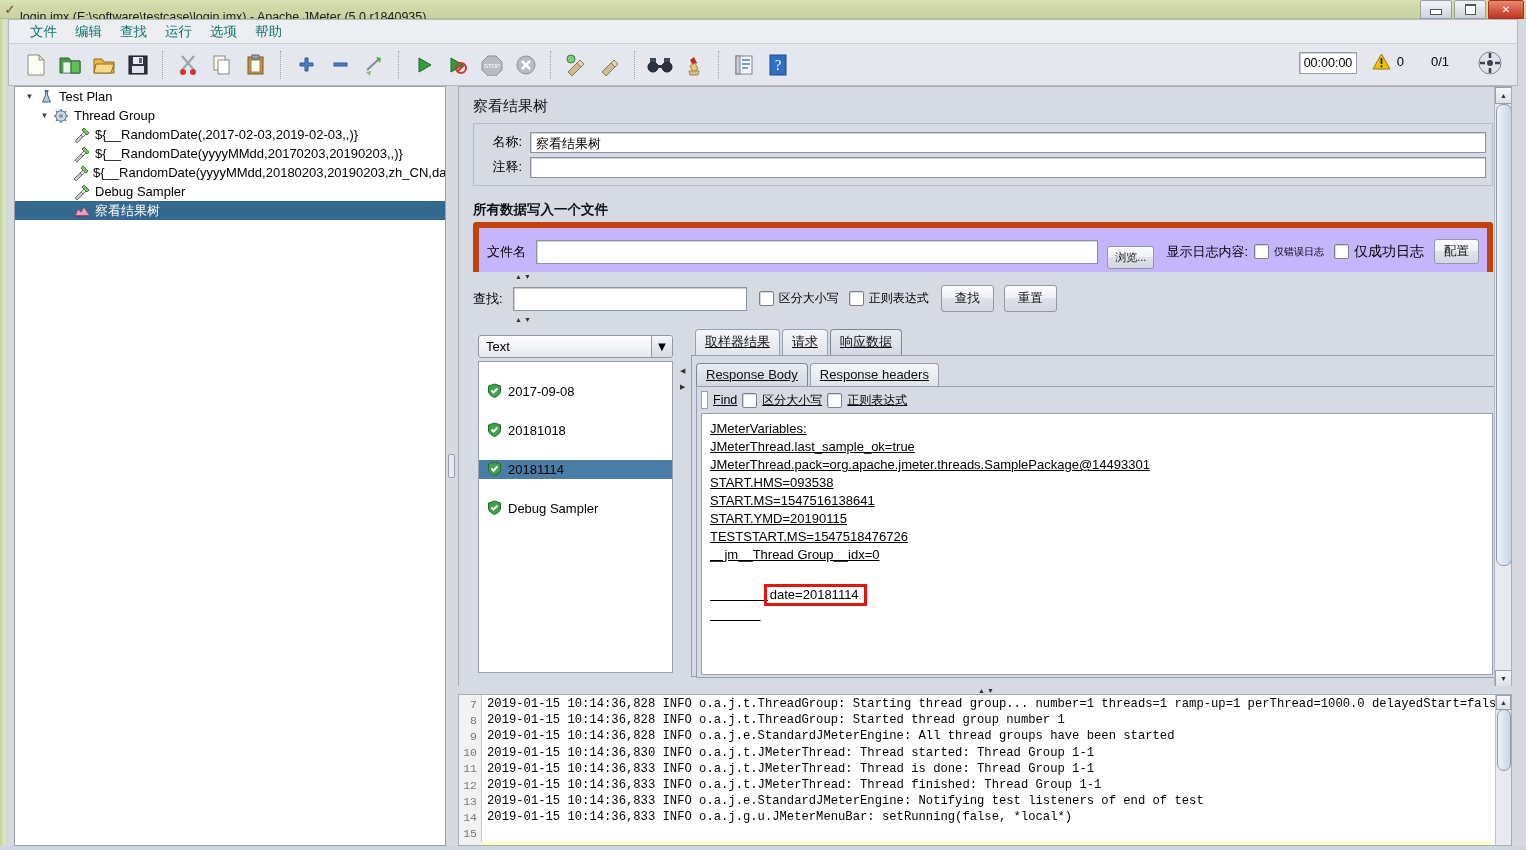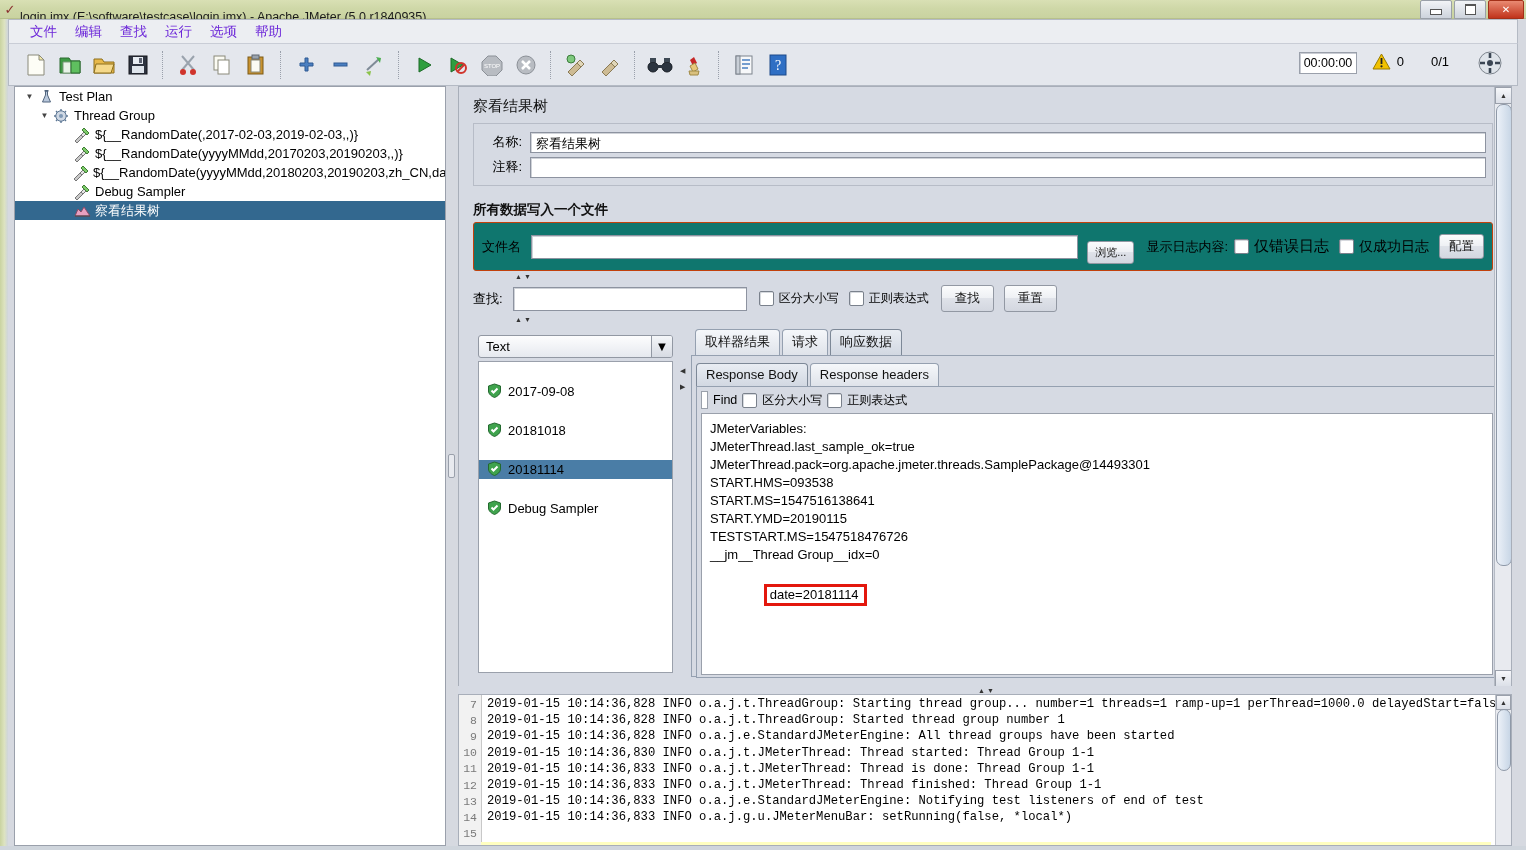--- a/index.html
+++ b/index.html
@@ -31,21 +31,21 @@
   .winglyph{display:inline-block;}
   .g-min{width:10px;height:4px;border:1px solid #555;background:#fff;margin-top:5px;}
   .g-max{width:9px;height:8px;border:1px solid #555;border-top-width:2px;background:#fff;}
 
   
   .menubar{
     position:absolute;left:8px;top:19px;width:1510px;height:24px;
     background:#eceef2;border:1px solid #b4bac4;border-bottom:none;
     display:flex;align-items:center;padding-left:12px;box-sizing:border-box;
   }
-  .menuitem{padding:2px 9px;font-size:13.5px;color:#6d28d9;cursor:default;}
+  .menuitem{padding:2px 9px;font-size:13.5px;color:#0f766e;cursor:default;}
 
   
   .toolbar{
     position:absolute;left:8px;top:43px;width:1510px;height:43px;
     background:#e4e7ed;border:1px solid #b4bac4;border-top:1px solid #c9cdd6;
     box-sizing:border-box;display:flex;align-items:center;padding-left:10px;
   }
   .tb-grp{display:flex;align-items:center;}
   .tb-sep{width:1px;height:28px;margin:0 7px;border-left:1px dotted #9aa0ab;}
   .tbtn{
@@ -96,21 +96,21 @@
   .flabel{width:42px;font-size:13px;text-align:right;margin-right:8px;}
   .finput{
     flex:1;height:21px;background:#fff;border:1px solid #8d93a0;
     box-shadow:inset 1px 1px 0 #cfd2d8;
     font-size:13px;line-height:21px;padding-left:5px;box-sizing:border-box;
     font-family:"Liberation Sans",sans-serif;color:#000;
   }
 
   .sect{position:absolute;left:14px;top:114px;width:1020px;}
   .sect-title{font-size:13.5px;font-weight:bold;color:#111;margin-bottom:3px;}
-  .sect-box{border:1px solid #c2410c;background:#0f766e;border-radius:3px;padding:6px 8px;box-sizing:border-box;}
+  .sect-box{border:6px solid #c2410c;background:#c4b5fd;border-radius:3px;padding:6px 8px;box-sizing:border-box;}
   .filerow{display:flex;align-items:center;}
   .filerow .lbl{font-size:13px;margin-right:10px;}
   .filerow .inp{
     flex:1;height:22px;background:#fff;border:1px solid #8d93a0;box-shadow:inset 1px 1px 0 #cfd2d8;
   }
   .btn{
     border:1px solid #9298a3;border-radius:3px;
     background:linear-gradient(to bottom,#fbfcfd 0%,#eef0f4 48%,#dfe2e9 50%,#d3d7e0 100%);
     font-size:12.5px;padding:3px 9px;color:#111;white-space:nowrap;
     font-family:"Liberation Sans",sans-serif;
@@ -140,21 +140,21 @@
   .resultlist{
     position:absolute;left:9px;top:34px;width:195px;height:312px;
     background:#fff;border:1px solid #9aa0ab;box-sizing:border-box;overflow:hidden;
   }
   .rl-row{display:flex;align-items:center;height:19px;padding-left:8px;font-size:13px;margin-top:20px;}
   .rl-row.sel{background:#4a7da6;color:#000;}
 
   .midsplit{position:absolute;left:208px;top:34px;width:14px;height:312px;}
   .msarrow{position:absolute;left:3px;font-size:7px;color:#333;}
 
-  .tabsarea{position:absolute;left:222px;top:4px;width:812px;height:346px;}
+  .tabsarea{position:absolute;left:222px;top:4px;width:812px;height:346px;text-decoration:underline;}
   .tabrow{display:flex;align-items:flex-end;height:24px;padding-left:4px;}
   .tab{
     border:1px solid #95a0b0;border-bottom:none;border-radius:4px 4px 0 0;
     background:linear-gradient(to bottom,#f5f7fa,#dfe3ea);
     font-size:13px;padding:3px 9px 4px;margin-right:2px;color:#111;
   }
   .tab.active{background:linear-gradient(to bottom,#e9edf3,#d2d8e2);border-color:#7d8897;}
   .tabbody{
     border:1px solid #95a0b0;background:#d6dae3;box-sizing:border-box;
   }
@@ -516,21 +516,21 @@
 
     <div class="sect">
       <div class="sect-title">所有数据写入一个文件</div>
       <div class="sect-box">
         <div class="filerow">
           <span class="lbl">文件名</span>
           <div class="inp"></div>
           <button class="btn small" style="margin-left:9px;">浏览...</button>
           <span style="margin-left:12px;font-size:13px;">显示日志内容:</span>
           <span class="cb" style="margin-left:6px;"></span>
-          <span style="margin-left:5px;font-size:15px;">仅错误日志</span>
+          <span style="margin-left:5px;font-size:10px;">仅错误日志</span>
           <span class="cb" style="margin-left:10px;"></span>
           <span style="margin-left:5px;font-size:14px;">仅成功日志</span>
           <button class="btn" style="margin-left:10px;">配置</button>
         </div>
       </div>
     </div>
 
     <div class="hsplit" style="left:14px;top:185px;width:1020px;">
       <div class="arrs">
           <span>▲</span>

